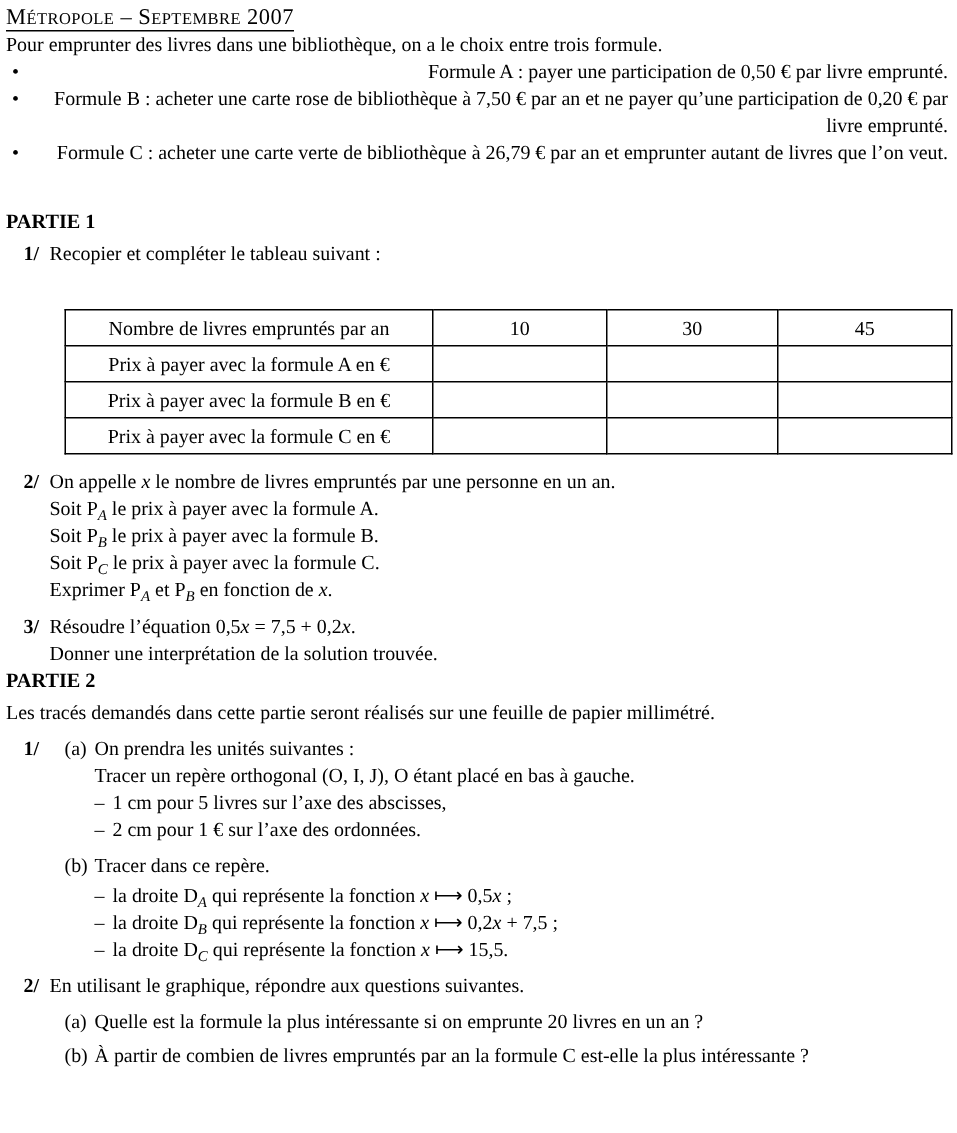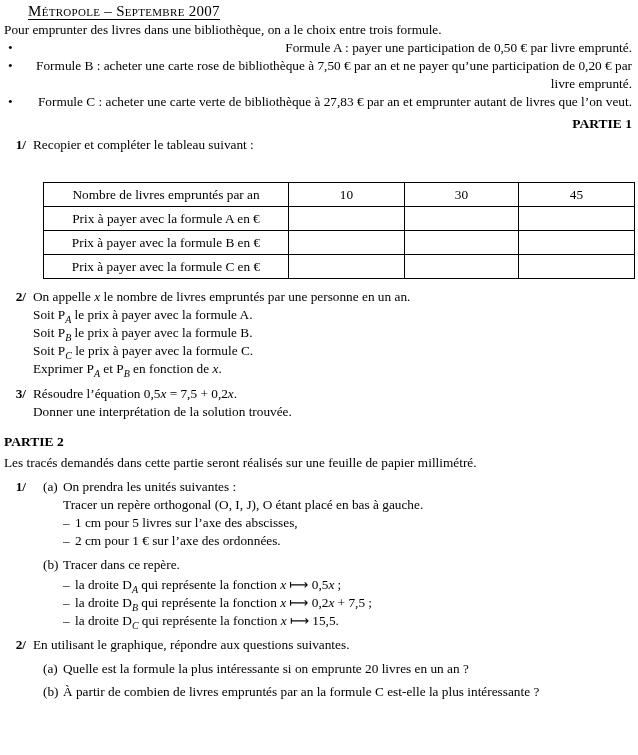--- a/index.html
+++ b/index.html
@@ -13,31 +13,30 @@
     overflow: hidden;
   }
   .title-row { line-height: 18px; }
   .doc-title {
     display: inline-block;
     font-variant: small-caps;
     font-size: 15px;
     letter-spacing: 0.3px;
     border-bottom: 1px solid #000;
     line-height: 16px;
-    margin-left: 24px;
   }
   .para { margin: 0; }
   .bullets { margin: 0; }
   .bullet-item { display: flex; }
   .bullet-marker { flex: none; width: 18px; padding-left: 4px; box-sizing: border-box; }
   .bullet-text { flex: 1; min-width: 0; text-align: right; }
 
   .part-heading { font-weight: bold; font-size: 13.5px; }
-  .ph1 { margin-top: 4px; text-align: right; }
-  .ph2 { margin-top: 12px; }
+  .ph1 { margin-top: 28px; }
+  .ph2 { }
   .intro2 { margin-top: 3px; }
 
   .item { display: flex; }
   .item-num { flex: none; width: 22px; margin-right: 7px; text-align: right; font-weight: bold; }
   .item-body { flex: 1; min-width: 0; }
   .it-q1 { margin-top: 3px; }
   .it-q2 { margin-top: 9px; }
   .it-q3 { margin-top: 7px; }
   .it-p2q1 { margin-top: 6px; }
   .it-p2q2 { margin-top: 6px; }
@@ -92,21 +91,21 @@
     <div class="bullet-item">
       <span class="bullet-marker">•</span>
       <span class="bullet-text">Formule A : payer une participation de 0,50 € par livre emprunté.</span>
     </div>
     <div class="bullet-item">
       <span class="bullet-marker">•</span>
       <span class="bullet-text">Formule B : acheter une carte rose de bibliothèque à 7,50 € par an et ne payer qu’une participation de 0,20 € par livre emprunté.</span>
     </div>
     <div class="bullet-item">
       <span class="bullet-marker">•</span>
-      <span class="bullet-text">Formule C : acheter une carte verte de bibliothèque à 27,83 € par an et emprunter autant de livres que l’on veut.</span>
+      <span class="bullet-text">Formule C : acheter une carte verte de bibliothèque à 26,79 € par an et emprunter autant de livres que l’on veut.</span>
     </div>
   </div>
 
   <div class="part-heading ph1">PARTIE 1</div>
 
   <div class="item it-q1">
     <span class="item-num">1/</span>
     <div class="item-body">
       <div>Recopier et compléter le tableau suivant :</div>
       <table class="tbl">

